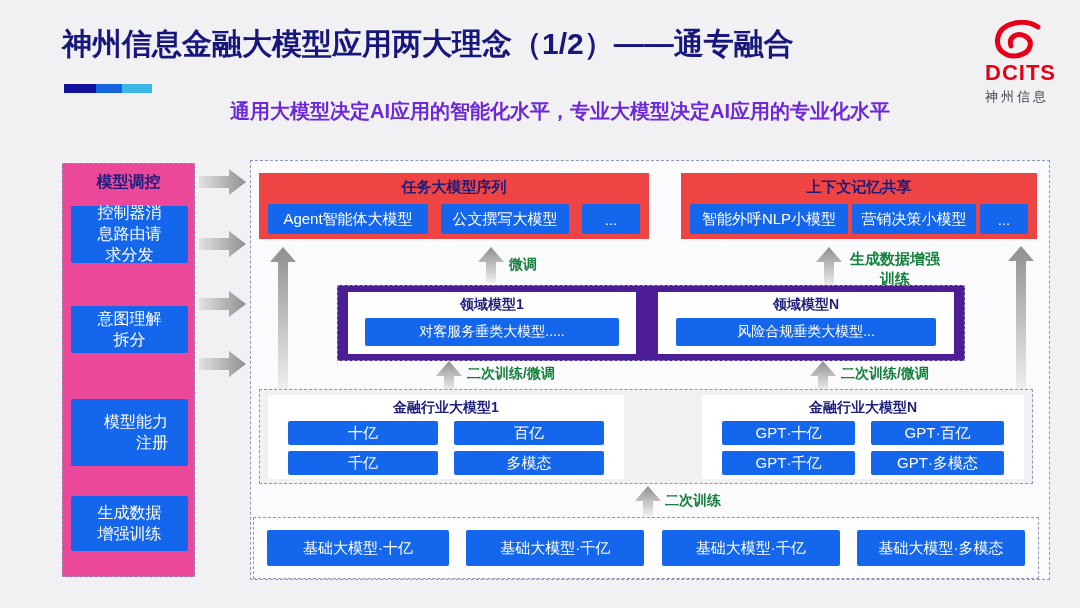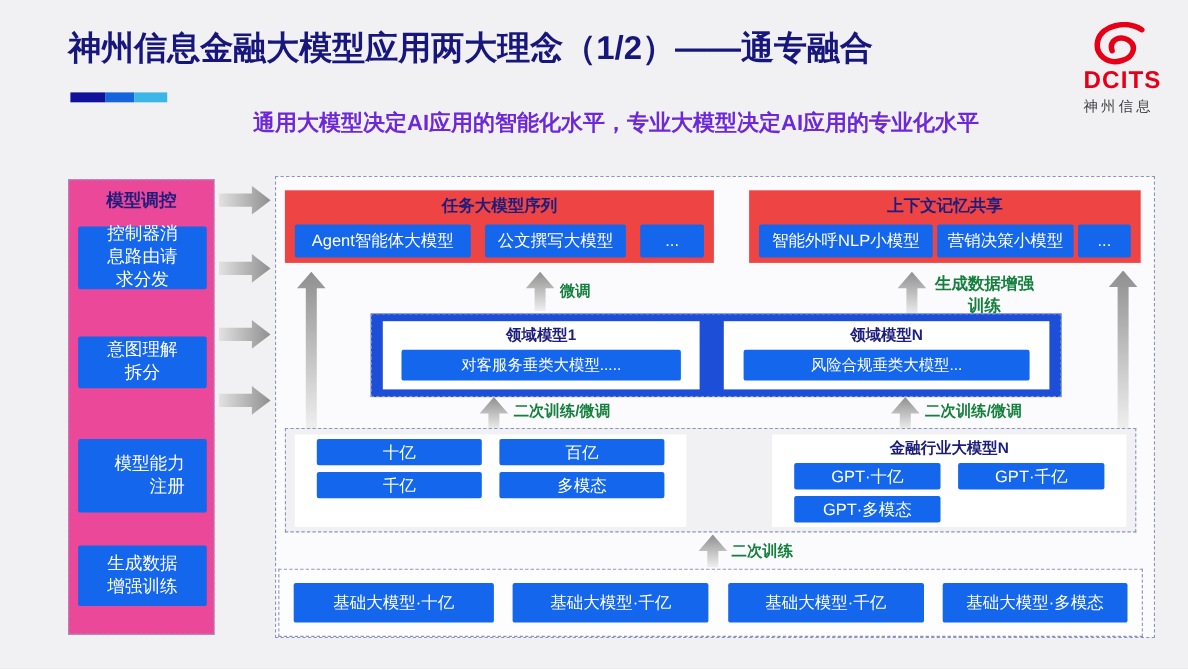--- a/index.html
+++ b/index.html
@@ -135,21 +135,21 @@
     <svg class="flow-arrow" style="left:227px;top:86px;" width="26" height="36">
         <polygon points="13,0 26,15 18,15 18,36 8,36 8,15 0,15" fill="url(#gv)"></polygon>
       </svg>
     <div class="glabel" style="left:258px;top:95px;">微调</div>
 
     <svg class="flow-arrow" style="left:565px;top:86px;" width="26" height="40">
         <polygon points="13,0 26,15 18,15 18,40 8,40 8,15 0,15" fill="url(#gv)"></polygon>
       </svg>
     <div class="glabel glabel-wrap" style="left:594px;top:88px;width:100px;">生成数据增强训练</div>
 
-    <div class="dashed" style="left:86px;top:124px;width:628px;height:76px;background:#1d4ed8;">
+    <div class="dashed" style="left:86px;top:124px;width:628px;height:76px;background:#4c1d95;">
       <div class="card" style="left:10px;top:6px;width:288px;height:62px;">
         <div class="panel-h">领域模型1</div>
         <div class="chip card-chip">对客服务垂类大模型.....</div>
       </div>
       <div class="card" style="left:320px;top:6px;width:296px;height:62px;">
         <div class="panel-h">领域模型N</div>
         <div class="chip card-chip">风险合规垂类大模型...</div>
       </div>
     </div>
 
@@ -157,31 +157,33 @@
         <polygon points="13,0 26,15 18,15 18,30 8,30 8,15 0,15" fill="url(#gv)"></polygon>
       </svg>
     <div class="glabel" style="left:216px;top:204px;">二次训练/微调</div>
     <svg class="flow-arrow" style="left:559px;top:200px;" width="26" height="30">
         <polygon points="13,0 26,15 18,15 18,30 8,30 8,15 0,15" fill="url(#gv)"></polygon>
       </svg>
     <div class="glabel" style="left:590px;top:204px;">二次训练/微调</div>
 
     <div class="dashed" style="left:8px;top:228px;width:774px;height:95px;background:#f1f1f4;">
       <div class="card" style="left:8px;top:5px;width:356px;height:84px;">
+        <div class="panel-h">金融行业大模型1</div>
         <div class="grid2">
           <div class="chip">十亿</div>
           <div class="chip">百亿</div>
           <div class="chip">千亿</div>
           <div class="chip">多模态</div>
         </div>
       </div>
       <div class="card" style="left:442px;top:5px;width:322px;height:84px;">
         <div class="panel-h">金融行业大模型N</div>
         <div class="grid2">
           <div class="chip">GPT·十亿</div>
+          <div class="chip">GPT·百亿</div>
           <div class="chip">GPT·千亿</div>
           <div class="chip">GPT·多模态</div>
         </div>
       </div>
     </div>
 
     <svg class="flow-arrow" style="left:384px;top:325px;" width="26" height="30">
         <polygon points="13,0 26,15 18,15 18,30 8,30 8,15 0,15" fill="url(#gv)"></polygon>
       </svg>
     <div class="glabel" style="left:414px;top:331px;">二次训练</div>

